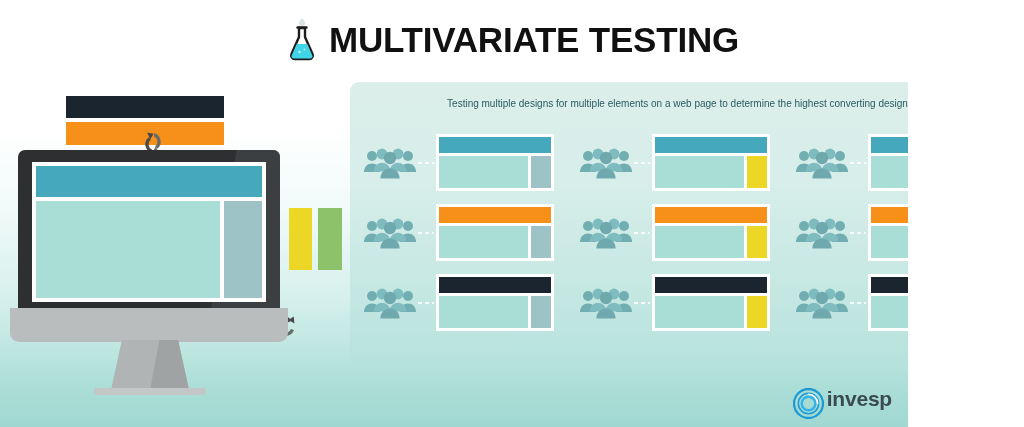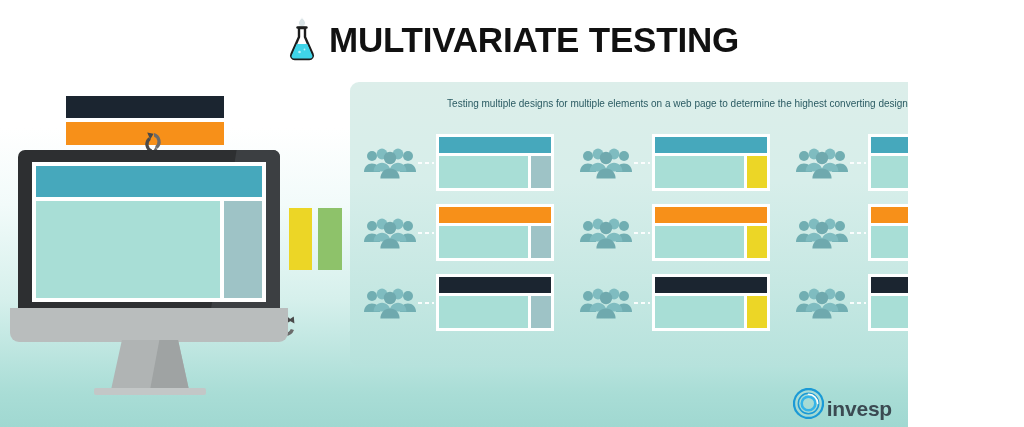--- a/index.html
+++ b/index.html
@@ -250,21 +250,21 @@
     border-radius: 2px;
     background: #c3c7c7;
   }
 
   
   #logo {
     position: absolute;
     right: 16px;
     bottom: 8px;
     display: flex;
-    align-items: flex-end;
+    align-items: flex-start;
     gap: 3px;
   }
   #logo-mark { width: 31px; height: 31px; display: block; }
   #logo-text {
     font-family: "Liberation Sans", sans-serif;
     font-weight: bold;
     font-size: 21px;
     color: #3b4a52;
     letter-spacing: -0.2px;
     line-height: 1;

